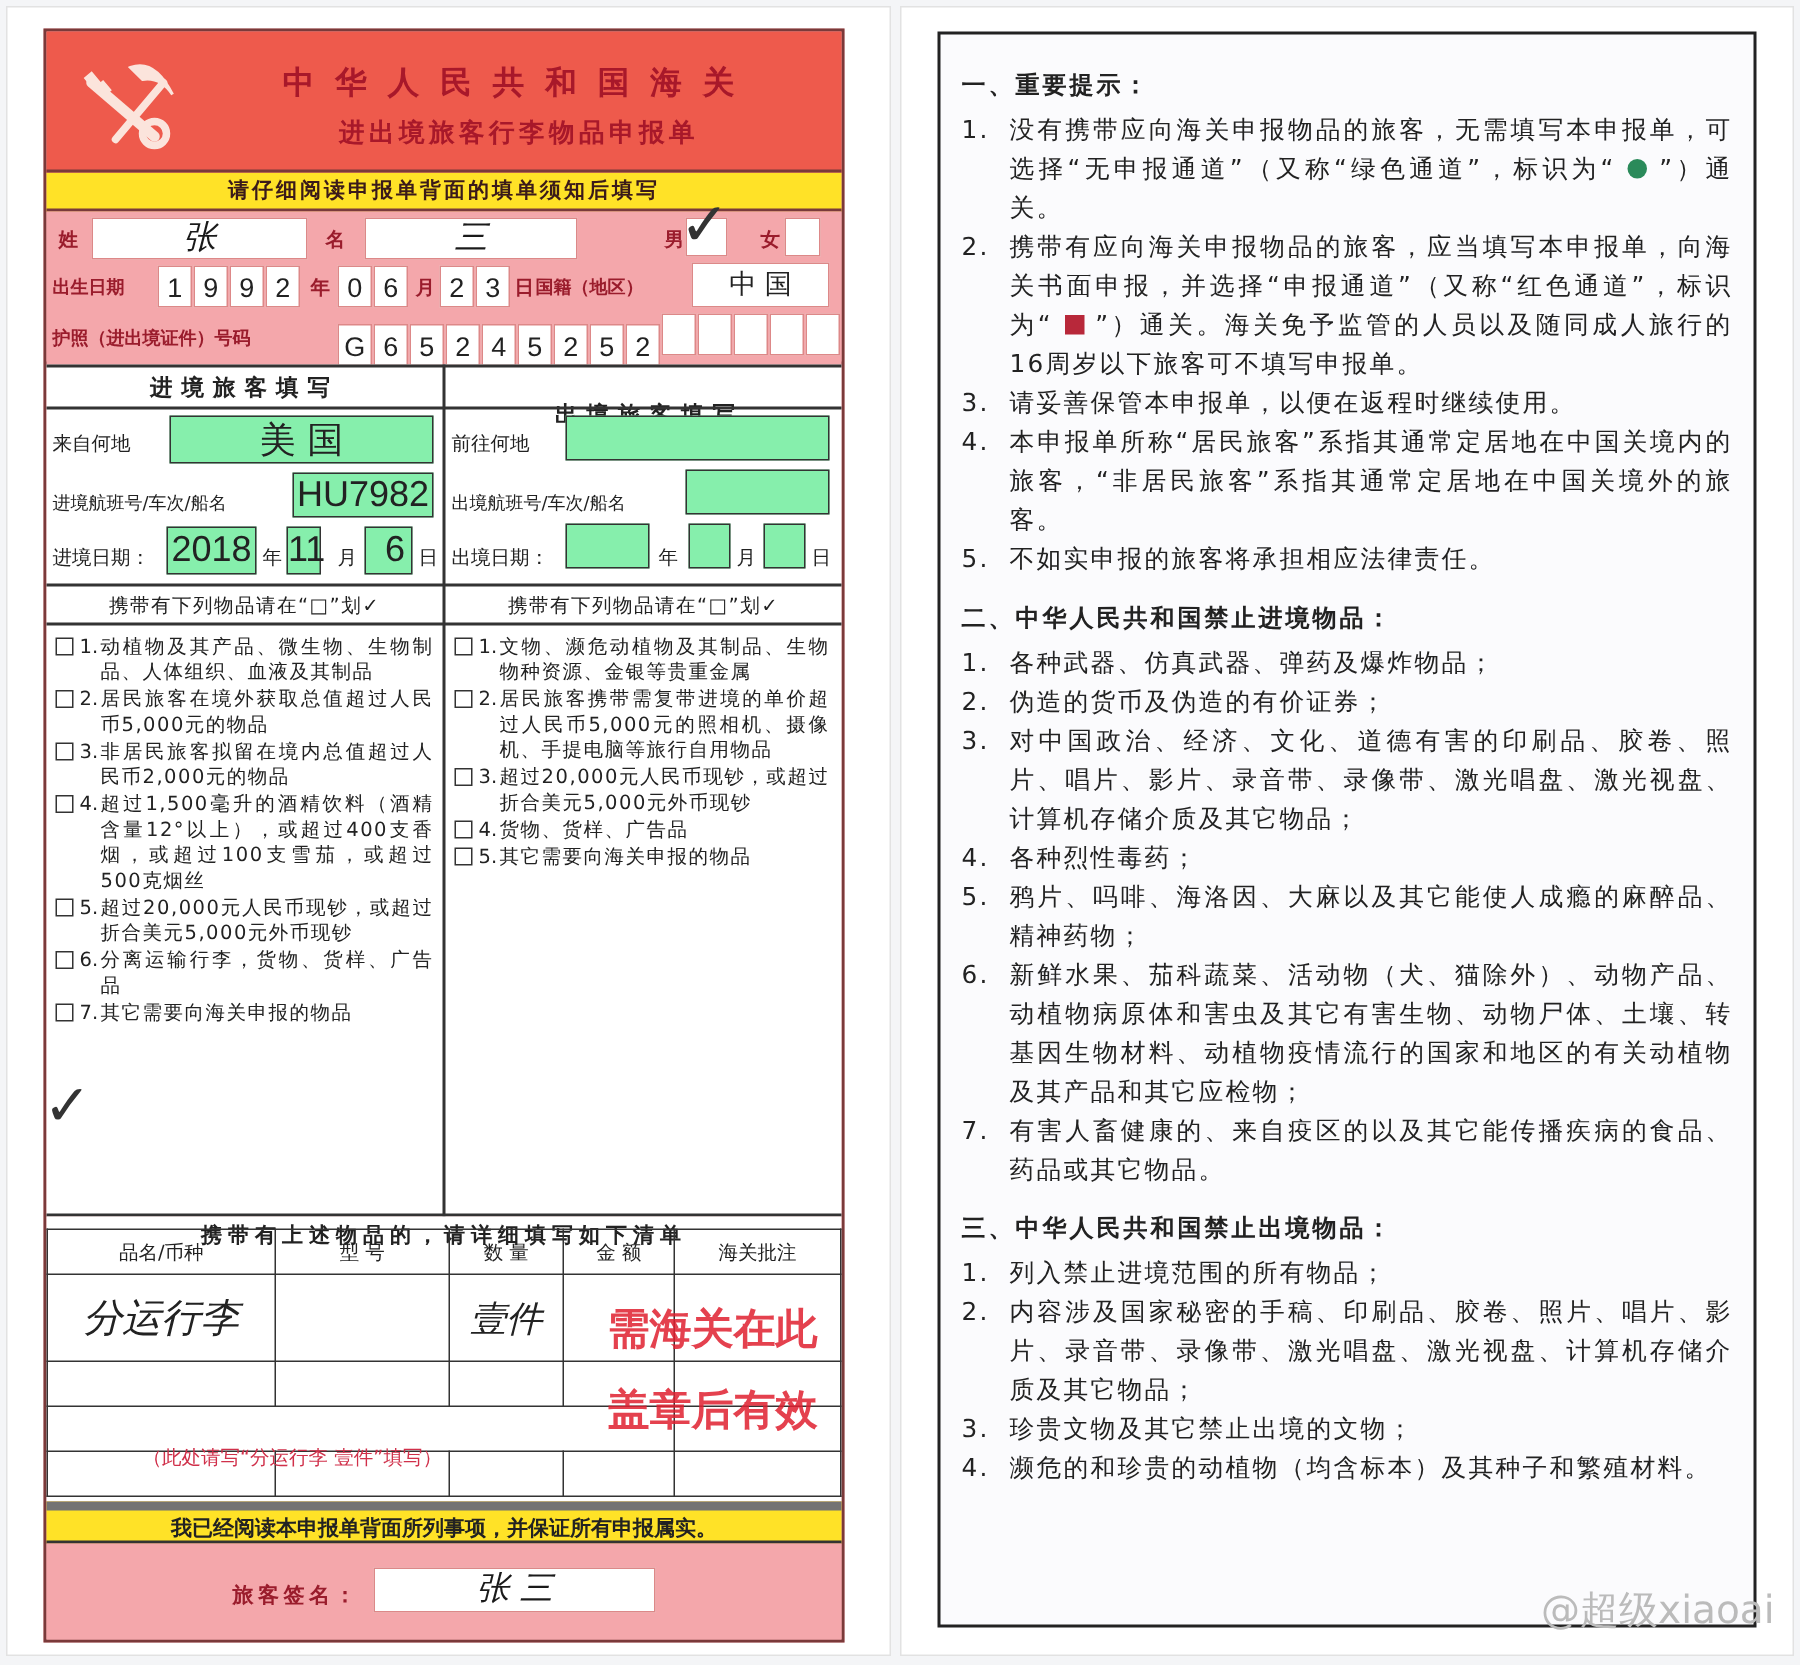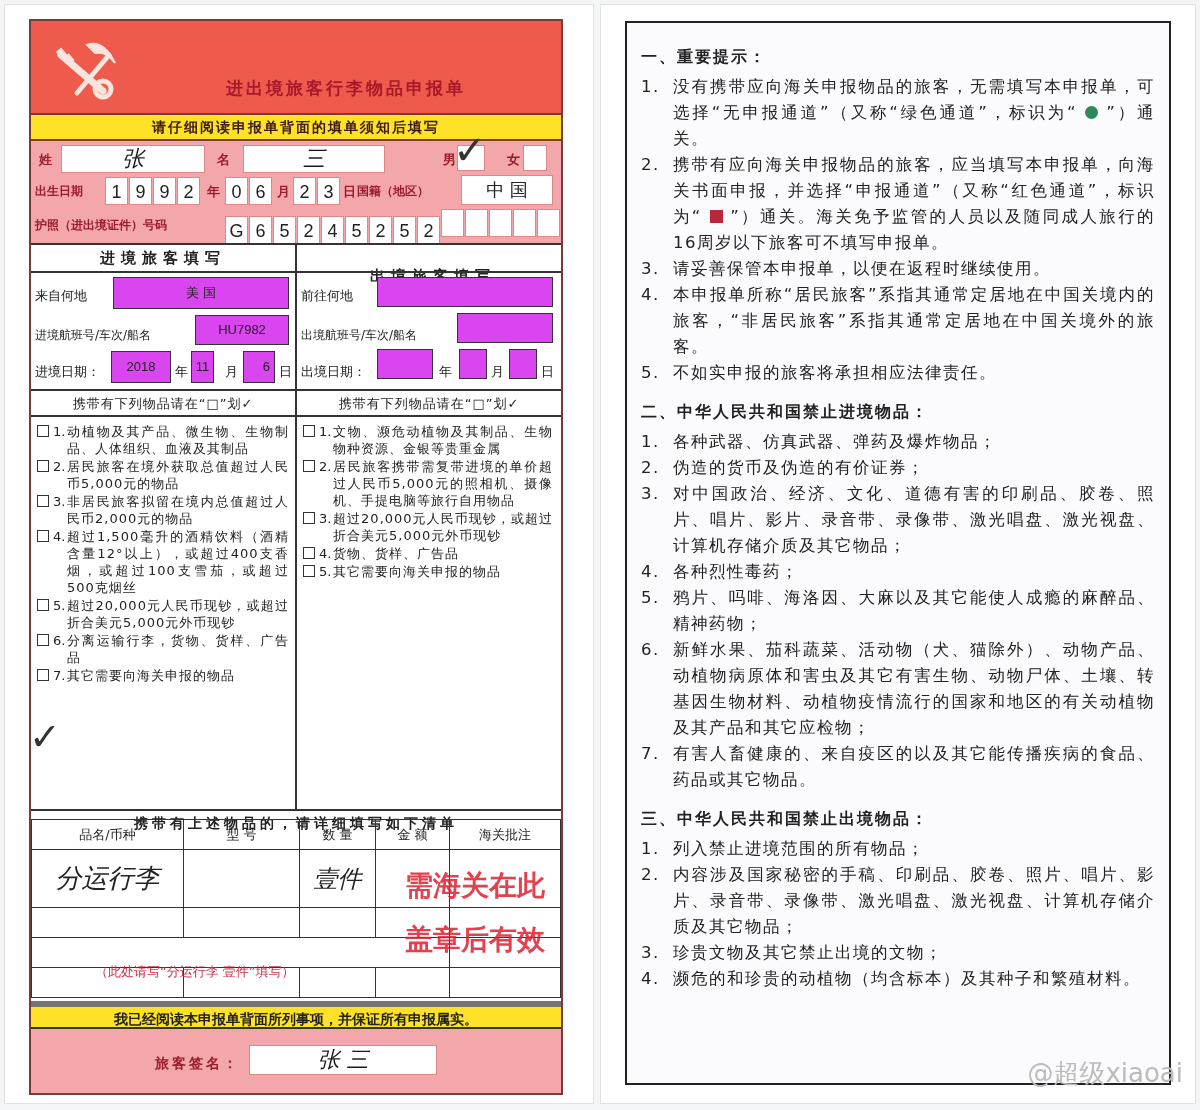--- a/index.html
+++ b/index.html
@@ -20,21 +20,21 @@
   .row { position: absolute; font-size: 13px; color: #9a1c2c; font-weight: bold; }
   .wbox { position: absolute; background: #fff; border: 1px solid #d88; font-family: "Liberation Sans", sans-serif; color: #222; text-align: center; }
   .hand { font-family: "DejaVu Serif", serif; font-style: italic; color: #1a1a1a; }
   .cell { display: inline-block; width: 23px; height: 28px; background: #fff; border: 1px solid #d88; margin-right: 1px; text-align: center; line-height: 28px; font-size: 18px; font-family: "Liberation Sans", sans-serif; color: #222; }
 
   .white { background: #fff; position: absolute; left: 0; width: 530px; }
   .col-divider { position: absolute; top: 0; bottom: 0; width: 2px; background: #333; }
   .hline { position: absolute; left: 0; right: 0; height: 2px; background: #333; }
   .sec-title { position: absolute; font-size: 15px; font-weight: bold; color: #222; text-align: center; letter-spacing: 6px; }
   .lbl { position: absolute; font-size: 13px; color: #222; white-space: nowrap; }
-  .bbox { position: absolute; border: 1.5px solid #333; background: #d946ef; font-family: "Liberation Sans", sans-serif; font-size: 13px; color: #222; text-align: center; }
+  .bbox { position: absolute; border: 1.5px solid #333; background: #86efac; font-family: "Liberation Sans", sans-serif; font-size: 24px; color: #222; text-align: center; }
   .items { position: absolute; font-size: 13px; line-height: 17px; color: #222; }
   .item { display: flex; margin-bottom: 1px; }
   .item .cb { width: 12px; height: 12px; border: 1.5px solid #333; margin-top: 2px; margin-right: 4px; flex: none; }
   .item .num { width: 14px; flex: none; }
   .item .txt { flex: 1; letter-spacing: 1px; text-align: justify; }
   .checkmark { position: absolute; font-size: 38px; color: #333; font-weight: bold; }
 
   table.list { position: absolute; border-collapse: collapse; left: 0; width: 530px; font-size: 13px; }
   table.list td { border: 1.5px solid #333; height: 30px; text-align: center; color: #222; }
 
@@ -66,20 +66,21 @@
       <svg class="emblem" viewBox="0 0 70 70">
         <g fill="#fbe4dc" stroke="#fbe4dc">
           <path d="M10 22 L52 58" stroke-width="7" stroke-linecap="round"></path>
           <circle cx="52" cy="56" r="8" fill="none" stroke-width="5"></circle>
           <rect x="8" y="16" width="6" height="10" transform="rotate(-40 11 21)"></rect>
           <rect x="16" y="22" width="5" height="8" transform="rotate(-40 18 26)"></rect>
           <path d="M26 60 L58 22" stroke-width="5" stroke-linecap="round"></path>
           <path d="M36 12 Q52 6 64 30 Q56 18 44 20 Z" stroke-width="2"></path>
         </g>
       </svg>
+      <div class="hdr-title1">中华人民共和国海关</div>
       <div class="hdr-title2">进出境旅客行李物品申报单</div>
     </div>
     <div class="yellow-bar">请仔细阅读申报单背面的填单须知后填写</div>
 
     <div class="pink" style="height:100px;">
       <span class="row" style="left:8px; top:10px;">姓</span>
       <div class="wbox hand" style="left:30px; top:4px; width:144px; height:28px; font-size:22px; line-height:26px;">张</div>
       <span class="row" style="left:186px; top:10px;">名</span>
       <div class="wbox hand" style="left:212px; top:4px; width:142px; height:28px; font-size:22px; line-height:26px;">三</div>
       <span class="row" style="left:412px; top:10px;">男</span>

